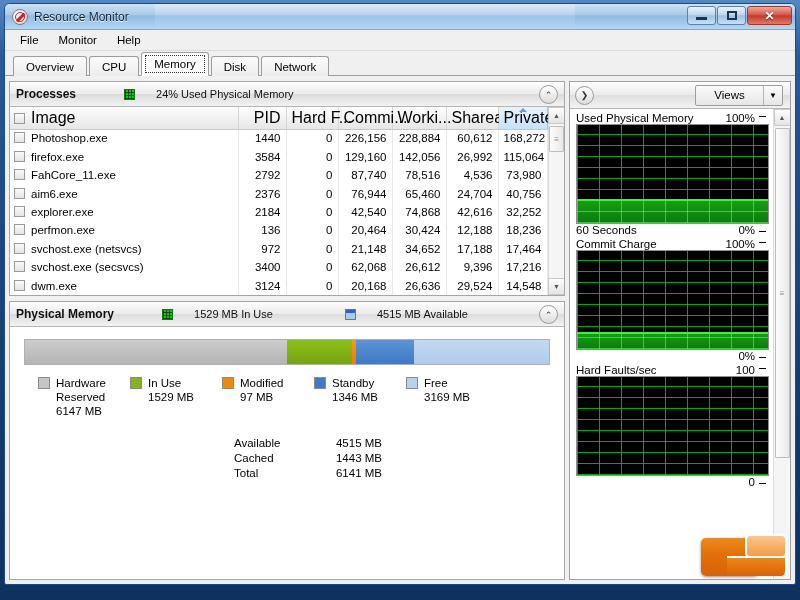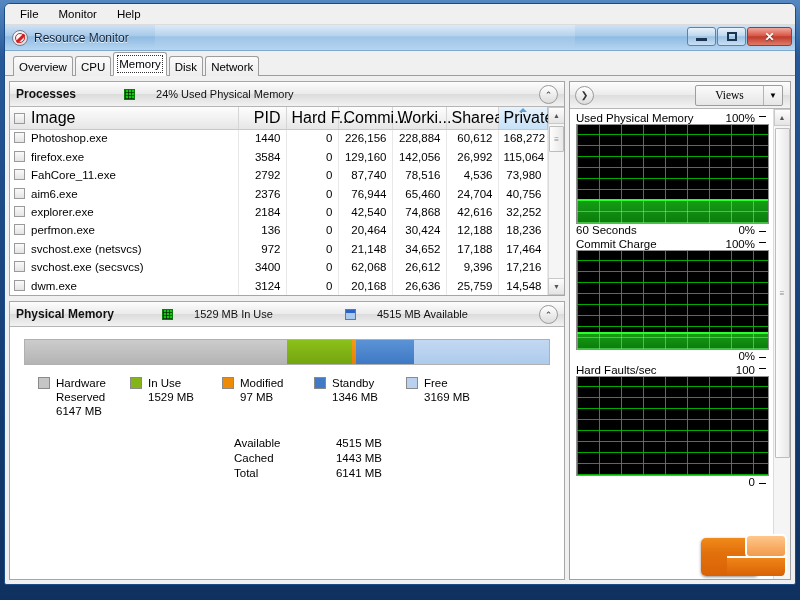--- a/index.html
+++ b/index.html
@@ -92,21 +92,21 @@
   }
 
   
   #tabstrip {
     height: 25px; background: #f0f0f0;
     padding-left: 8px; display: flex; align-items: flex-end;
     border-bottom: 1px solid #9d9d9d;
     position: relative;
   }
   .tab {
-    height: 20px; padding: 0 5px; margin-right: 2px;
+    height: 20px; padding: 0 12px; margin-right: 2px;
     display:flex; align-items:center;
     font-size: 11.5px; color:#000;
     background: linear-gradient(180deg,#fbfbfb 0%, #ededed 100%);
     border: 1px solid #9d9d9d;
     border-bottom: none;
     border-radius: 3px 3px 0 0;
     position: relative; top: 1px;
   }
   .tab.active {
     height: 24px;
@@ -283,21 +283,21 @@
     border:1px solid #9a9a9a;
     display:flex; align-items:center; justify-content:center;
     font-size:9px; color:#333;
   }
   .views-btn {
     margin-left: auto; margin-right: 2px;
     height: 21px; min-width: 88px;
     display:flex; align-items:center;
     background: linear-gradient(180deg,#fbfbfb,#e6e6e6);
     border:1px solid #9d9d9d; border-radius:2px;
-    font-size:11.5px; color:#000;font-family:Liberation Serif, serif;
+    font-size:11.5px; color:#000;
   }
   .views-btn .lbl { flex:1; text-align:center; padding: 0 8px; }
   .views-btn .arrow {
     width:19px; height:100%;
     border-left:1px solid #b4b4b4;
     display:flex; align-items:center; justify-content:center;
     font-size:8px;
   }
   .graphs-area { flex:1; display:flex; overflow:hidden; }
   .graphs-col { flex:1; padding: 3px 4px 0 6px; }
@@ -374,40 +374,40 @@
     border-right: 2px solid #ffffff;
     border-bottom-right-radius: 5px;
   }
 </style>
 </head>
 <body>
 
 <div id="desktop">
 
   <div id="window">
-
-    <div id="menubar">
-      <div class="menu-item">File</div>
-      <div class="menu-item">Monitor</div>
-      <div class="menu-item">Help</div>
-    </div>
 
     <div id="titlebar">
       <div class="glass"></div>
       <div class="title-icon"></div>
       <span class="title-text">Resource Monitor</span>
       <div class="win-buttons">
         <div class="win-btn">
             <i class="min-glyph"></i>
           </div>
         <div class="win-btn">
             <i class="max-glyph"></i>
           </div>
         <div class="win-btn close">✕</div>
       </div>
+    </div>
+
+    <div id="menubar">
+      <div class="menu-item">File</div>
+      <div class="menu-item">Monitor</div>
+      <div class="menu-item">Help</div>
     </div>
 
     <div id="tabstrip">
       <div class="tab">Overview</div>
       <div class="tab">CPU</div>
       <div class="tab active">
         <span>Memory</span>
         <span class="focus-box"></span>
       </div>
       <div class="tab">Disk</div>
@@ -524,21 +524,21 @@
                     <td>26,612</td>
                     <td>9,396</td>
                     <td>17,216</td>
                   </tr>
                   <tr>
                     <td class="col-image"><i class="row-check"></i><span class="clip-name">dwm.exe</span></td>
                     <td>3124</td>
                     <td>0</td>
                     <td>20,168</td>
                     <td>26,636</td>
-                    <td>25,759</td>
+                    <td>29,524</td>
                     <td>14,548</td>
                   </tr>
                 </tbody>
             </table>
 
             <div class="vscroll">
               <div class="sb-arrow">▲</div>
               <div class="sb-thumb" style="height:26px">≡</div>
               <div class="sb-track"></div>
               <div class="sb-arrow">▼</div>

